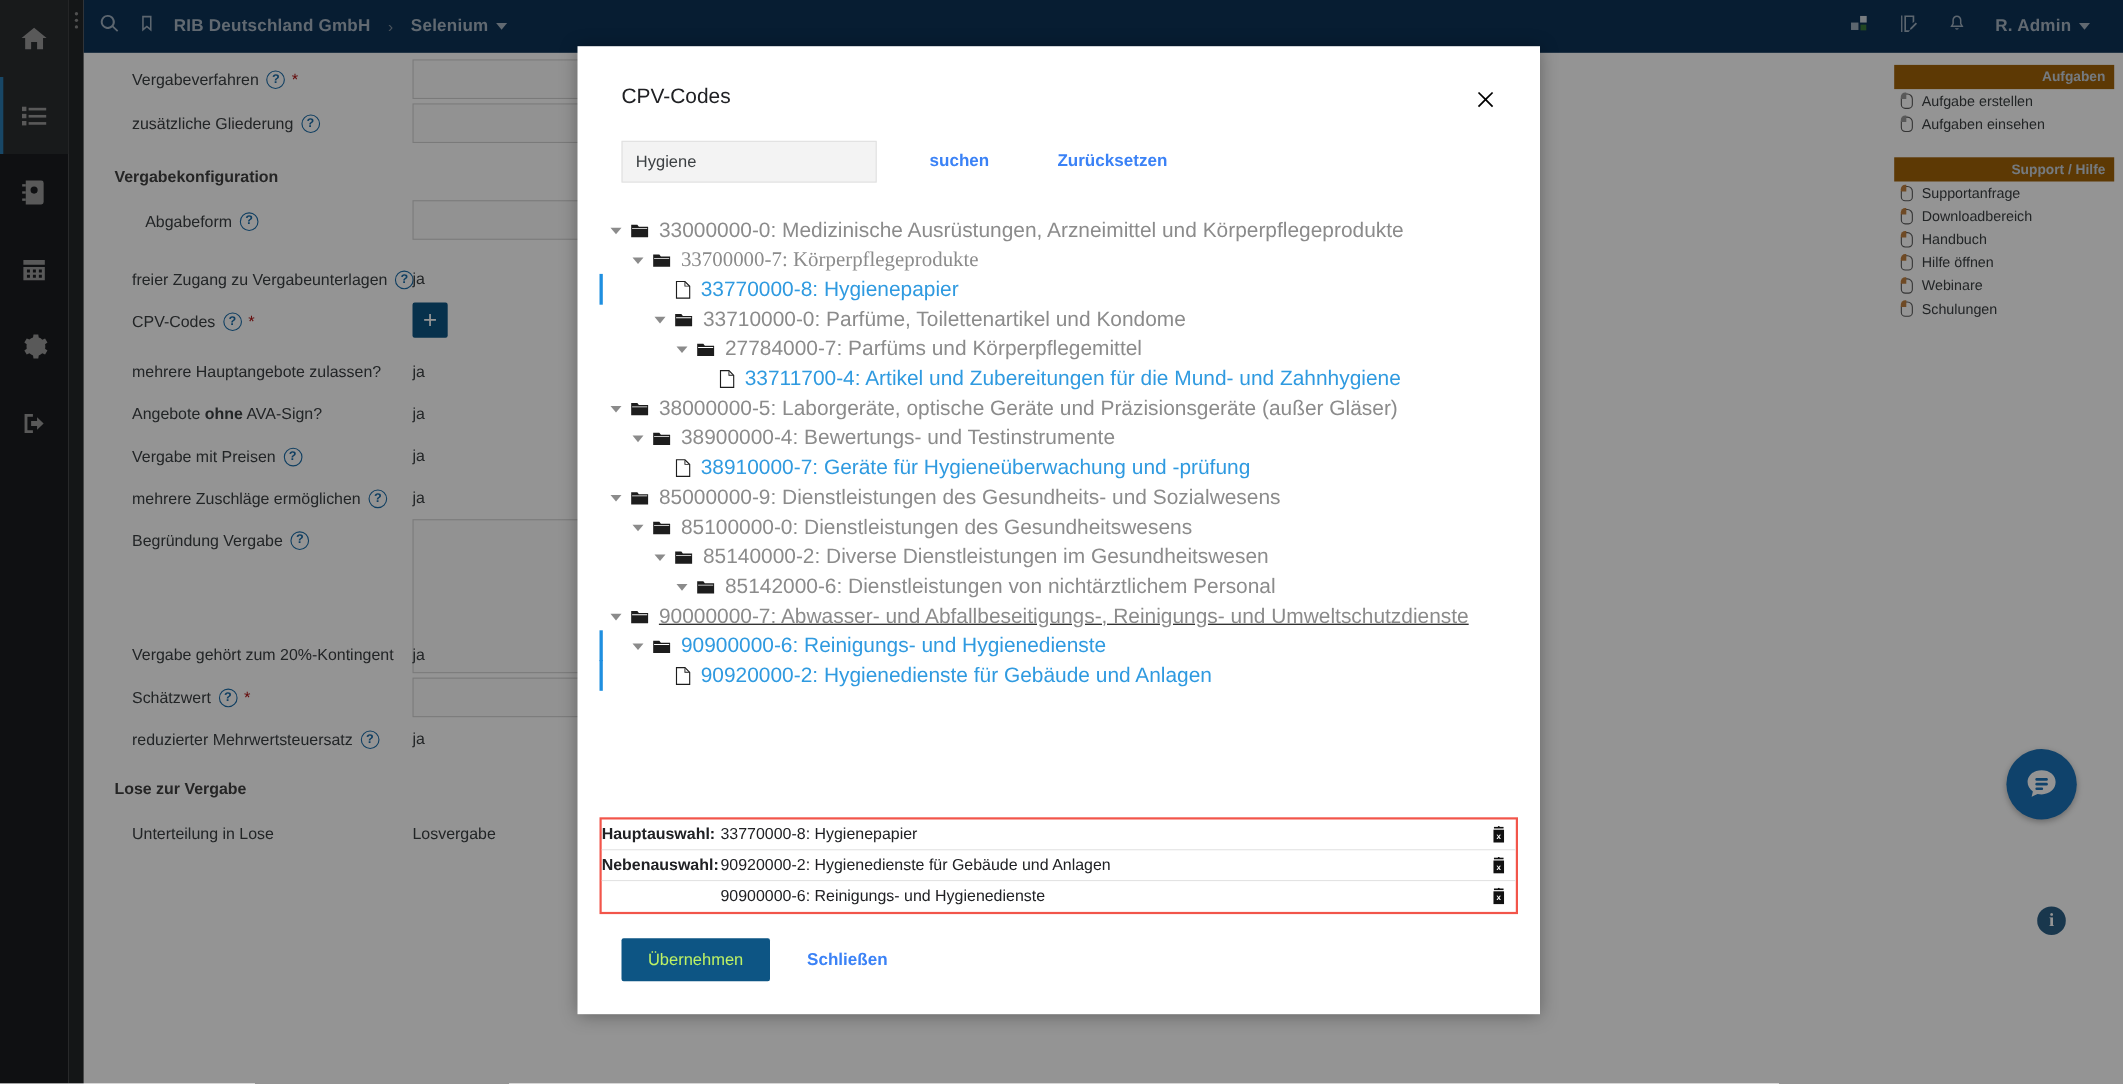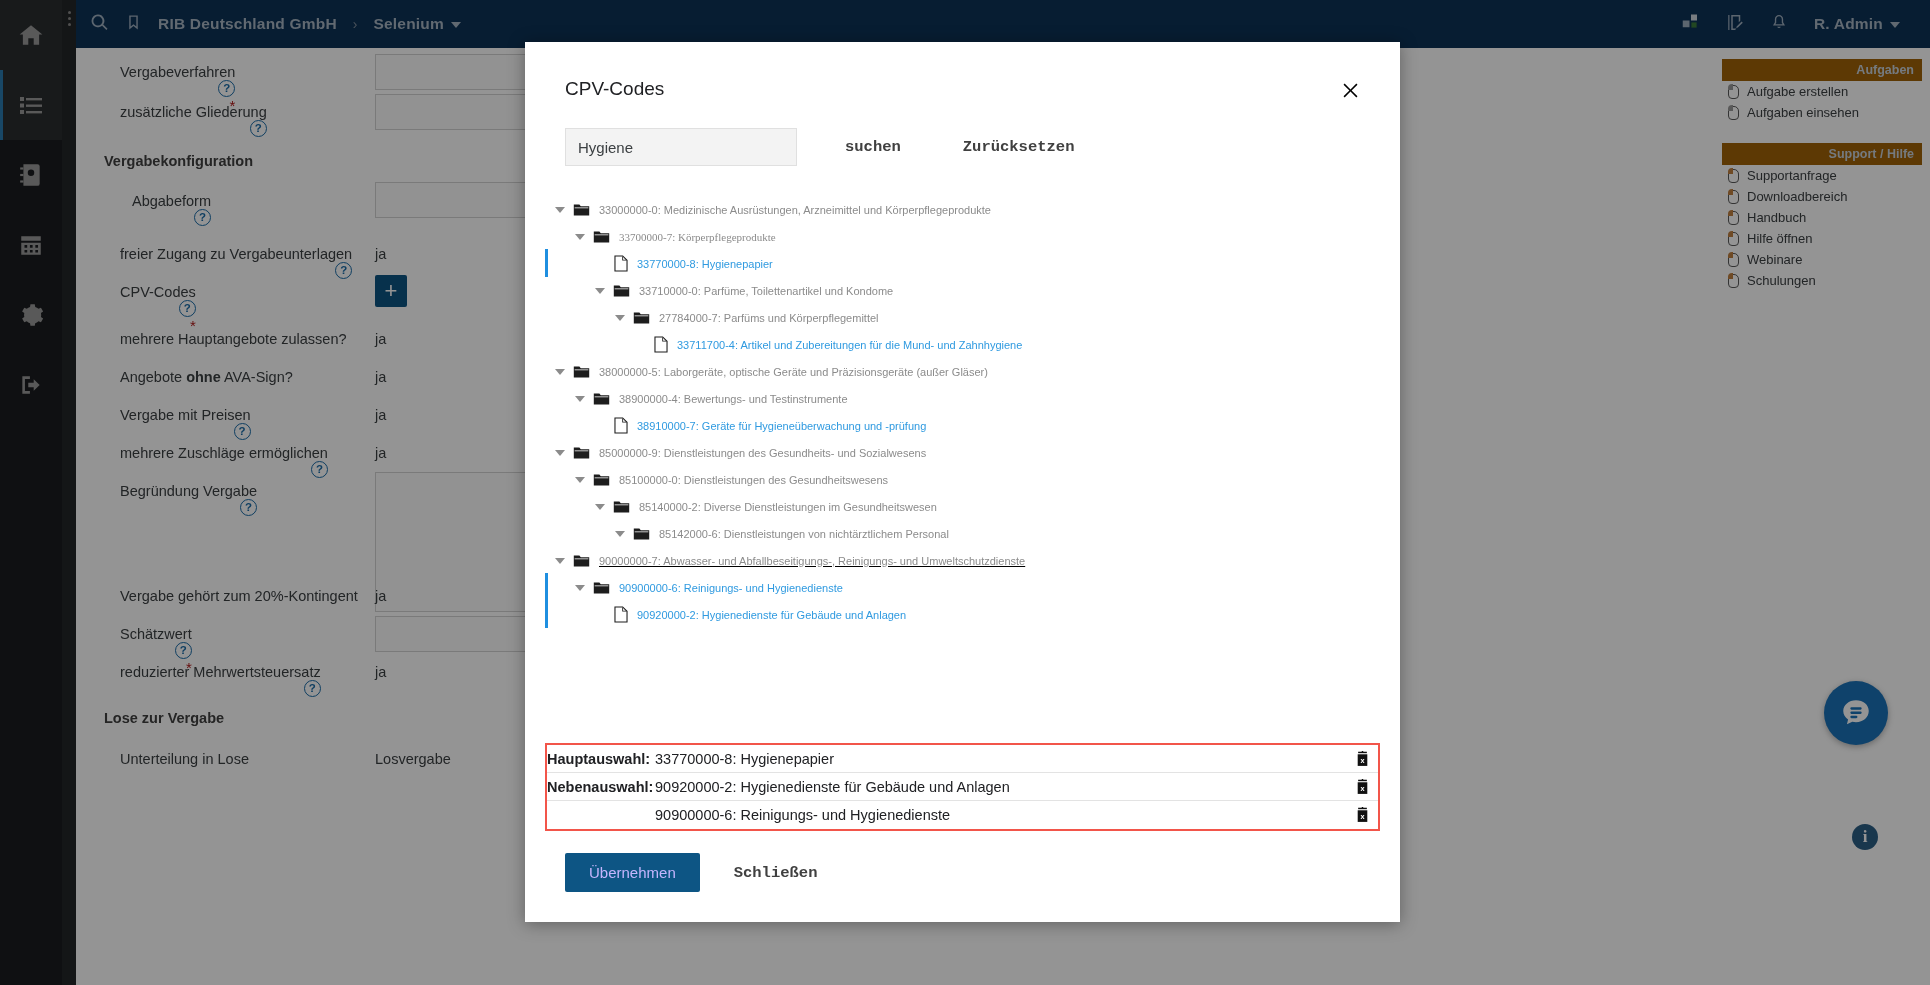--- a/index.html
+++ b/index.html
@@ -47,21 +47,21 @@
   .topbar .tb-right { margin-left: auto; display: flex; align-items: center; gap: 26px; padding-right: 30px; }
   .tb-ico svg { fill: #9fb0c0; }
   .crumb { color: #a8b6c3; font-size: 15.5px; font-weight: bold; letter-spacing:.2px;}
   .crumb-sep { color: #7f8e9c; font-size: 14px; }
   .caret { display:inline-block; width:0;height:0;border-left:5px solid transparent;border-right:5px solid transparent;border-top:6px solid #a8b6c3; margin-left:7px; vertical-align:middle;}
 
   
   .content { position: absolute; left: 76px; top: 48px; right: 0; bottom: 0; background:#fff; z-index:1;}
 
   
-  .frow { position: absolute; display: flex; align-items: flex-end; font-size: 14.5px; color: #3c4043; flex-direction: column; }
+  .frow { position: absolute; display: flex; align-items: center; font-size: 14.5px; color: #3c4043; }
   .flabel { color: #3c4043; }
   .flabel b { font-weight: bold; }
   .qmark {
     display:inline-flex; align-items:center; justify-content:center;
     width:17px; height:17px; border:1.6px solid #1b6ca8; border-radius:50%;
     color:#1b6ca8; font-size:11.5px; font-weight:bold; margin-left:7px; line-height:1;
   }
   .req { color:#b01818; margin-left:6px; font-size:15px; }
   .fbox { position:absolute; border:1px solid #d3d3d3; background:#fcfcfc; }
   .fval { position:absolute; font-size:14.5px; color:#3c4043; }
@@ -108,27 +108,27 @@
   .modal-title { font-size:19px; color:#202124; }
   .modal-close {
     position:absolute; right:36px; top:34px; width:28px; height:28px;
     display:flex;align-items:center;justify-content:center; color:#202124; font-size:24px; line-height:1;
   }
   .searchrow { display:flex; align-items:center; gap:0; padding:28px 40px 0 40px; }
   .searchinput {
     width:232px; height:38px; background:#f3f3f3; border:1px solid #e0e0e0;
     font-size:15px; color:#3c4043; padding:0 12px; font-family:"Liberation Sans",sans-serif;
   }
-  .lnk { color:#404040; font-size:15.5px; font-weight:bold;font-family:Liberation Mono, monospace; }
+  .lnk { color:#3b82f6; font-size:15.5px; font-weight:bold; }
   .searchrow .lnk:nth-of-type(1){ margin-left:48px; }
   .searchrow .lnk:nth-of-type(2){ margin-left:62px; }
 
   
   .tree { padding:30px 20px 0 20px; flex:1; position:relative; }
-  .tnode { position:relative; display:flex; align-items:center; height:27px; font-size:11px; }
+  .tnode { position:relative; display:flex; align-items:center; height:27px; font-size:19px; }
   .tnode .sel-bar { position:absolute; left:0; top:-1px; width:3px; height:28px; background:#1f8fe0; }
   .arrow {
     width:0;height:0;border-left:5.5px solid transparent;border-right:5.5px solid transparent;
     border-top:6.5px solid #8b8b8b; flex:none; margin-right:8px;
   }
   .arrow.blank { border:none; width:11px; height:1px; margin-right:8px; }
   .folder { flex:none; margin-right:9px; display:flex; }
   .file { flex:none; margin-right:9px; display:flex; }
   .tlabel { color:#8b8b8b; white-space:nowrap; }
   .tlabel.link { color:#2f9ae0; }
@@ -139,21 +139,21 @@
   }
   .selrow { display:flex; align-items:center; height:28px; border-bottom:1px solid #e3e3e3; font-size:14.5px; }
   .selrow:last-child { border-bottom:none; }
   .selkey { width:108px; text-align:right; font-weight:bold; color:#202124; padding-right:8px; flex:none; }
   .selval { color:#202124; flex:1; }
   .trash { width:32px; display:flex; align-items:center; justify-content:center; flex:none; }
 
   
   .modal-ft { display:flex; align-items:center; padding:22px 40px 30px 40px; gap:34px; }
   .btn-primary {
-    background:#0d5584; color:#c4b5fd; font-size:15px; border:none; padding:11px 24px; border-radius:2px;
+    background:#0d5584; color:#bef264; font-size:15px; border:none; padding:11px 24px; border-radius:2px;
     font-family:"Liberation Sans",sans-serif;
   }
 </style>
 </head>
 <body>
 
 <div id="app">
 
   <div id="bgpage">
     <div class="content">

